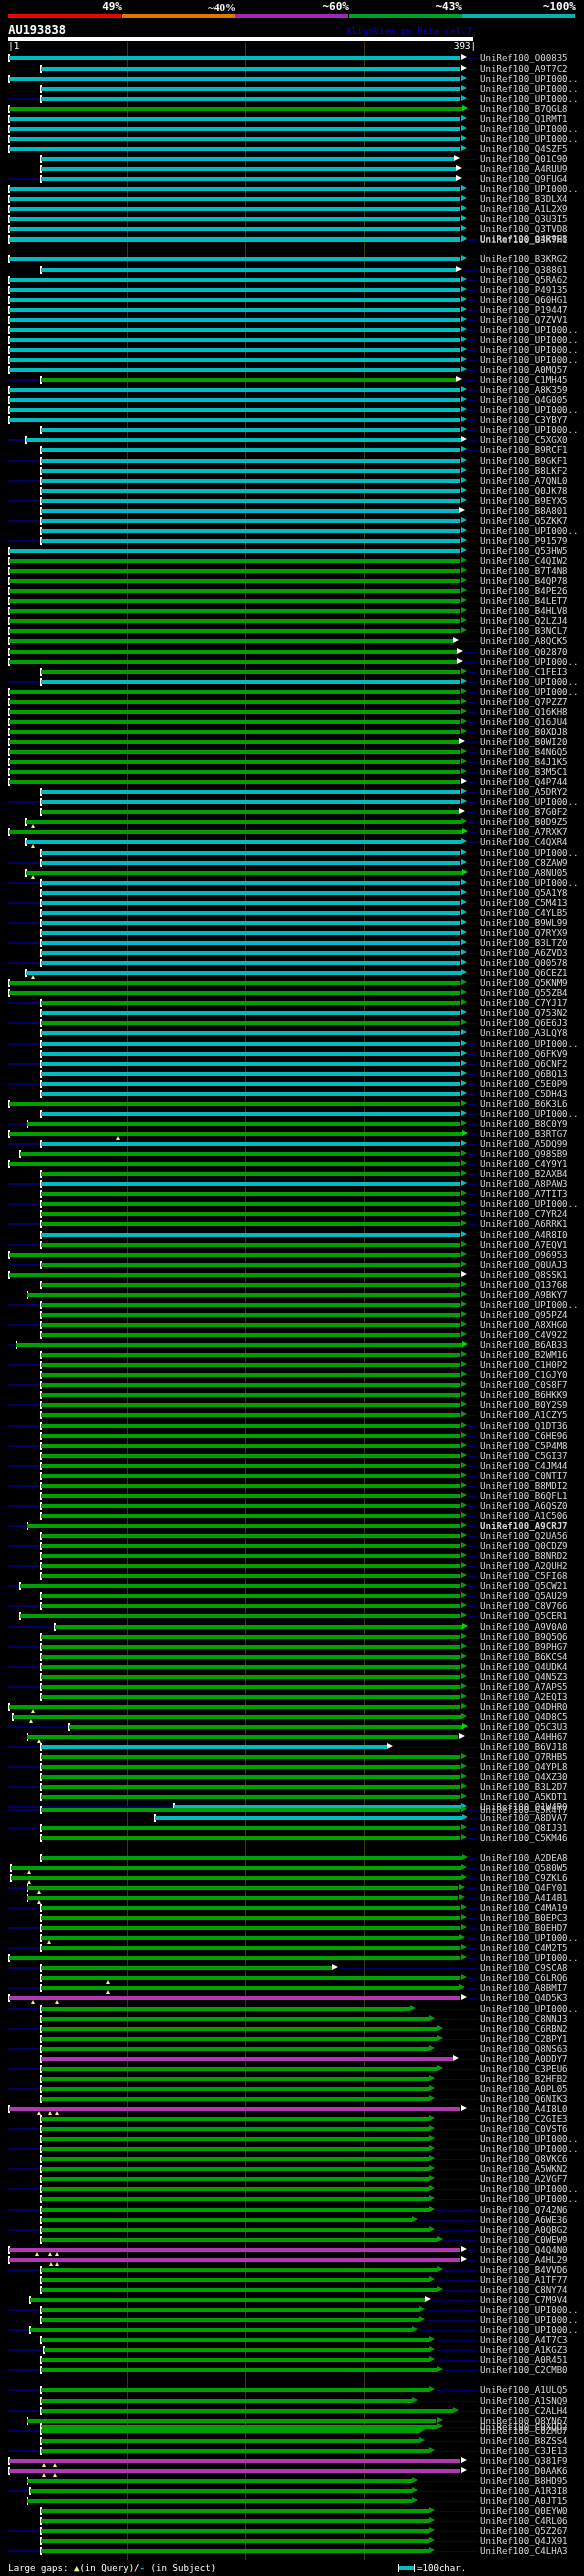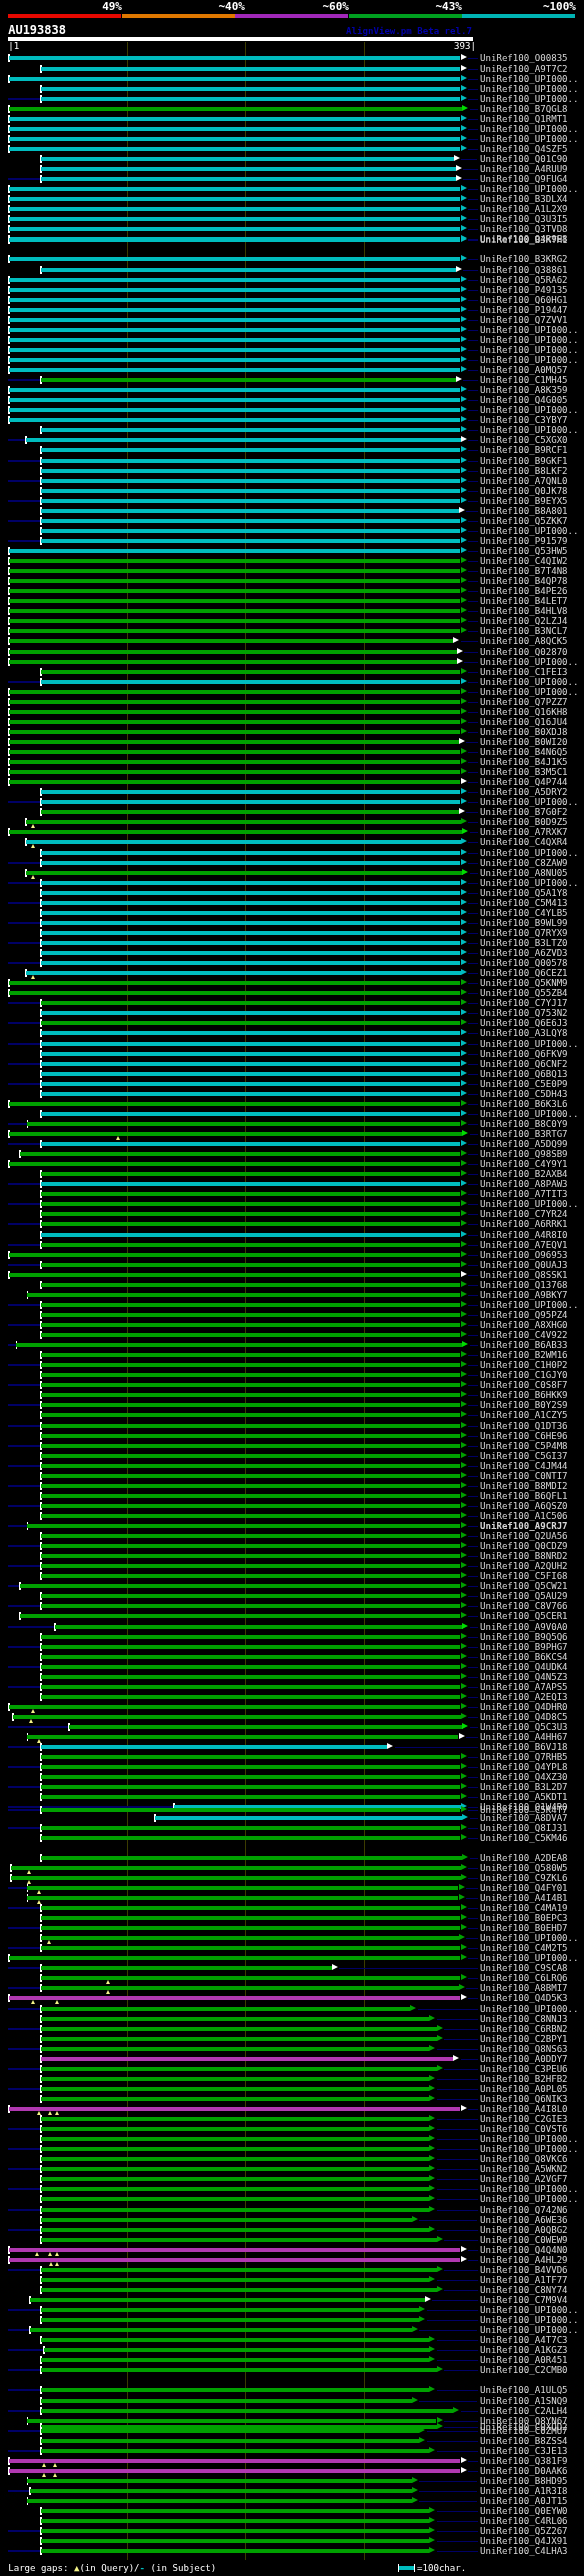--- a/index.html
+++ b/index.html
@@ -41,21 +41,21 @@
 <body>
 
 <div id="screen">
   <div id="scalebar">
       <div class="seg" style="left: 8.2px; width: 113px; background: rgb(230, 8, 0);"></div>
       <div class="seg" style="left: 122px; width: 113px; background: rgb(224, 120, 0);"></div>
       <div class="seg" style="left: 235px; width: 113px; background: rgb(160, 40, 184);"></div>
       <div class="seg" style="left: 349px; width: 113px; background: rgb(0, 160, 32);"></div>
       <div class="seg" style="left: 462px; width: 113px; background: rgb(0, 180, 180);"></div>
       <div class="slabel" style="left: 49px; width: 73px;">49%</div>
-      <div class="slabel" style="left: 172px; width: 73px;">~40%</div>
+      <div class="slabel" style="left: 163px; width: 73px; font-family: Liberation Serif, serif;">~40%</div>
       <div class="slabel" style="left: 276px; width: 73px;">~60%</div>
       <div class="slabel" style="left: 389px; width: 73px;">~43%</div>
       <div class="slabel" style="left: 503px; width: 73px;">~100%</div>
     </div>
   <div class="qid">AU193838</div>
   <div class="apptitle">AlignView.pm Beta rel.7</div>
   <div class="rulerbar"></div>
   <div class="rstart">|1</div>
   <div class="rend">393|</div>
   <div id="grid">

